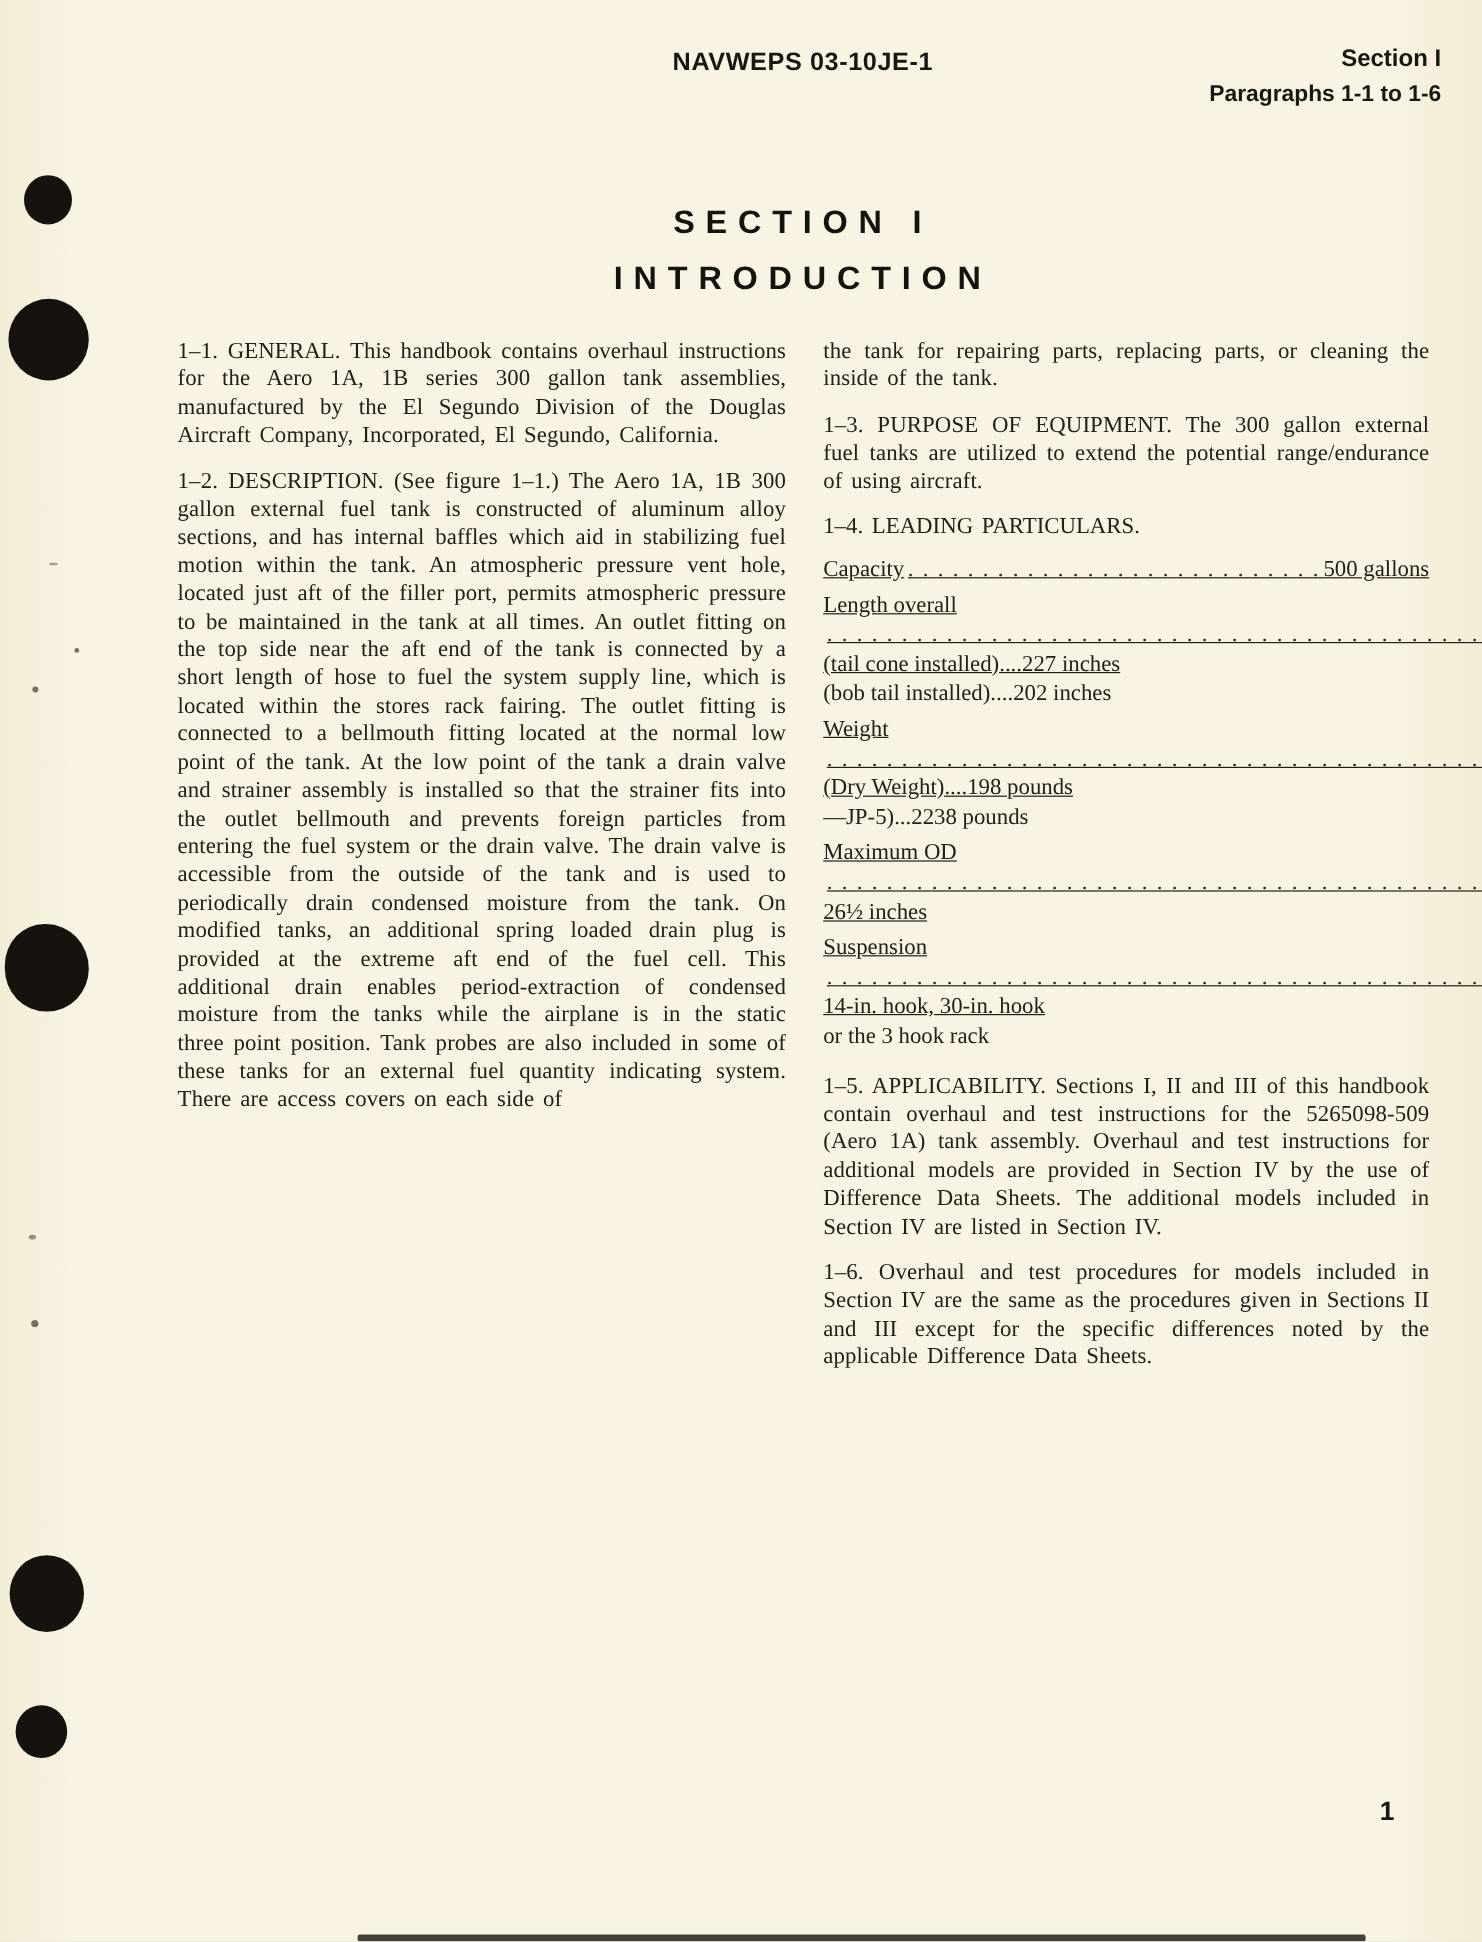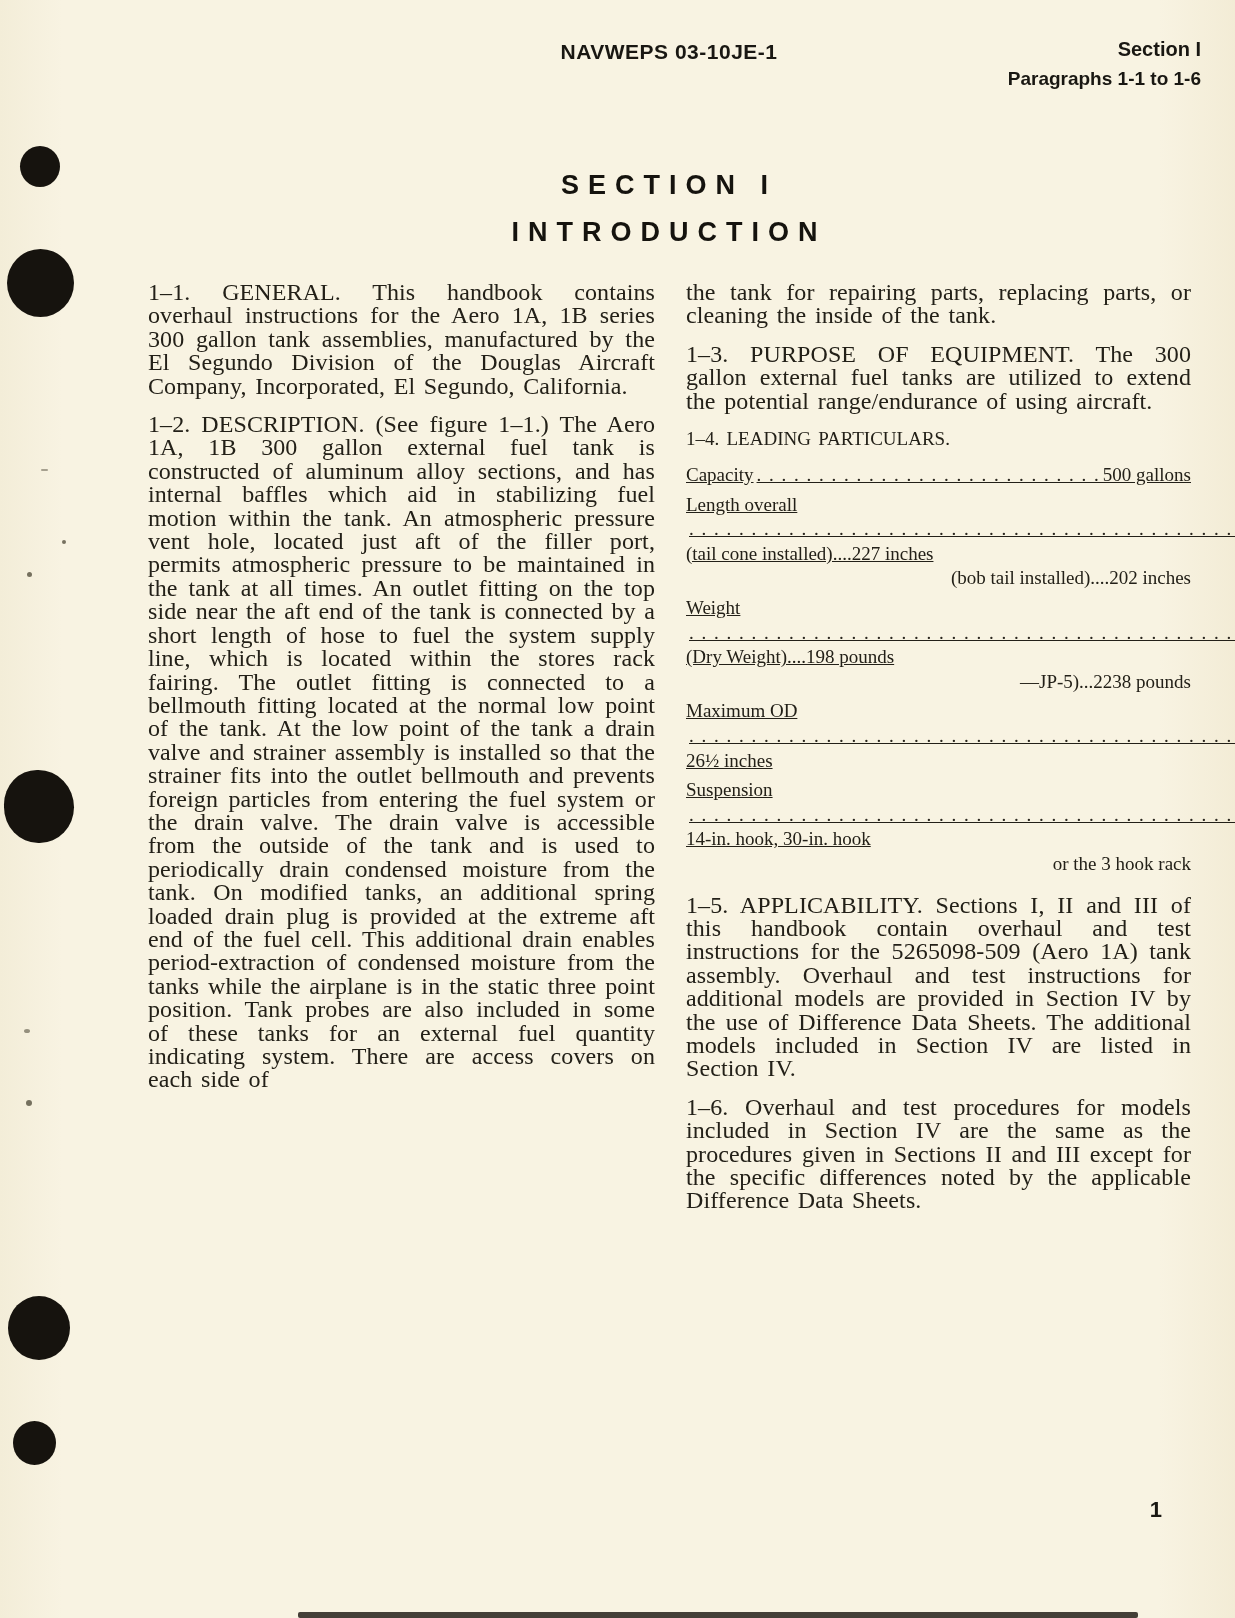--- a/index.html
+++ b/index.html
@@ -26,37 +26,37 @@
     position:absolute; top:170px; left:148px; width:1042px; text-align:center;
     font-family:"Liberation Sans", sans-serif; font-weight:bold; color:#15130e;
   }
   .title-line { font-size:27px; letter-spacing:9px; }
   .title-line + .title-line { margin-top:16px; }
   
   .col { position:absolute; top:281px; }
   .col-left  { left:148px; width:507px; }
   .col-right { left:686px; width:505px; }
   p.body {
-    margin:0 0 15px 0; font-size:24px; line-height:23.4px;
+    margin:0 0 15px 0; font-size:19px; line-height:23.4px;
     text-align:justify; word-spacing:2.5px; letter-spacing:0.1px;
   }
   p.body:last-child { margin-bottom:0; }
   .pl-heading { margin:2px 0 13px 0; font-size:19px; word-spacing:2.5px; }
   
   .pl { font-size:19px; line-height:24.6px; }
   .pl-row { display:flex; align-items:flex-start;text-decoration:underline; }
   .pl-row.group { margin-top:5px;flex-direction:column; }
   .pl-label { white-space:nowrap; }
   .pl-leader { flex:1 1 auto; overflow:hidden; white-space:nowrap; min-width:14px; padding:0 3px; }
   .pl-leader::after {
     content:". . . . . . . . . . . . . . . . . . . . . . . . . . . . . . . . . . . . . . . . . . . . . . . . . .";
     letter-spacing:1.5px; color:#2a261e;
   }
   .pl-value { white-space:nowrap; }
-  .pl-cont { text-align:right; white-space:nowrap; }
+  .pl-cont { text-align:left; white-space:nowrap; }
   
   .page-num {
     position:absolute; top:1497px; left:1108px; width:54px; text-align:right;
     font-family:"Liberation Sans", sans-serif; font-weight:bold; font-size:22px; color:#191712;
   }
   
   .hole { position:absolute; background:#16130e; border-radius:50%; }
   .hole-1 { left:20px;  top:146px;  width:40px; height:41px; }
   .hole-2 { left:7px;   top:249px;  width:67px; height:68px; }
   .hole-3 { left:4px;   top:770px;  width:70px; height:73px; border-radius:48% 52% 50% 50%; }

